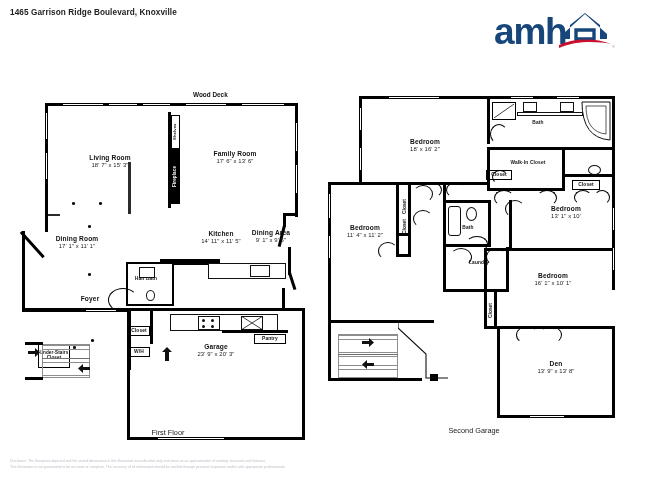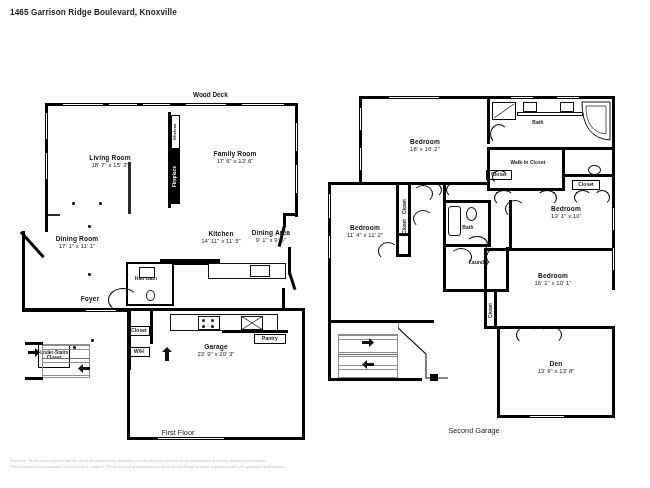--- a/index.html
+++ b/index.html
@@ -168,20 +168,34 @@
     letter-spacing: .05px;
   }
   #disclaimer span { display: block; white-space: nowrap; }
 </style>
 </head>
 <body>
 
 <div id="header">
   <div id="address">1465 Garrison Ridge Boulevard, Knoxville</div>
 
+  <div id="logo">
+    <svg width="150" height="46" viewBox="0 0 150 46">
+
+      <text x="2" y="36" font-family="Liberation Sans, sans-serif" font-size="37" font-weight="700" fill="#16467a" letter-spacing="-1.2">amh</text>
+
+      <g>
+        <path d="M71 26 L93 6 L115 26 L115 31 L108 31 L108 17 L93 5 L78 17 L78 31 L71 31 Z" fill="#16467a"></path>
+        <path d="M84 31 L84 22 L102 22 L102 31 Z" fill="none" stroke="#16467a" stroke-width="3.4"></path>
+      </g>
+
+      <path d="M67 37 C83 30, 103 30, 119 36 C103 33, 83 33, 67 40 Z" fill="#c8102e"></path>
+      <text x="120" y="40" font-family="Liberation Sans, sans-serif" font-size="4" fill="#8a8a8a">®</text>
+    </svg>
+  </div>
 </div>
 
 <div id="plan">
 
   <div>
 
     <div class="deckcap" style="left:193px; top:29px;">Wood Deck</div>
 
     <div class="w" style="left:45px; top:41px; width:18px; height:3px;"></div>
     <div class="win" style="left:63px; top:41px; width:40px; height:3px;"></div>
@@ -318,21 +332,21 @@
       <span class="dm">9' 1" x 9' 5"</span>
     </div>
     <div class="lbl" style="left:171px; top:281px; width:90px;">
       <span class="nm">Garage</span>
       <span class="dm">23' 9" x 20' 3"</span>
     </div>
     <div class="lbl" style="left:65px; top:233px; width:50px;">
       <span class="nm">Foyer</span>
     </div>
 
-    <div class="floorcap" style="left:133px; top:366px; width:90px;">First Floor</div>
+    <div class="floorcap" style="left:123px; top:366px; width:90px;">First Floor</div>
   </div>
 
   <div>
 
     <div class="w" style="left:359px; top:34px; width:30px; height:3px;"></div>
     <div class="win" style="left:389px; top:34px; width:50px; height:3px;"></div>
     <div class="w" style="left:439px; top:34px; width:48px; height:3px;"></div>
     <div class="w" style="left:487px; top:34px; width:24px; height:3px;"></div>
     <div class="win" style="left:511px; top:34px; width:22px; height:3px;"></div>
     <div class="w" style="left:533px; top:34px; width:24px; height:3px;"></div>

